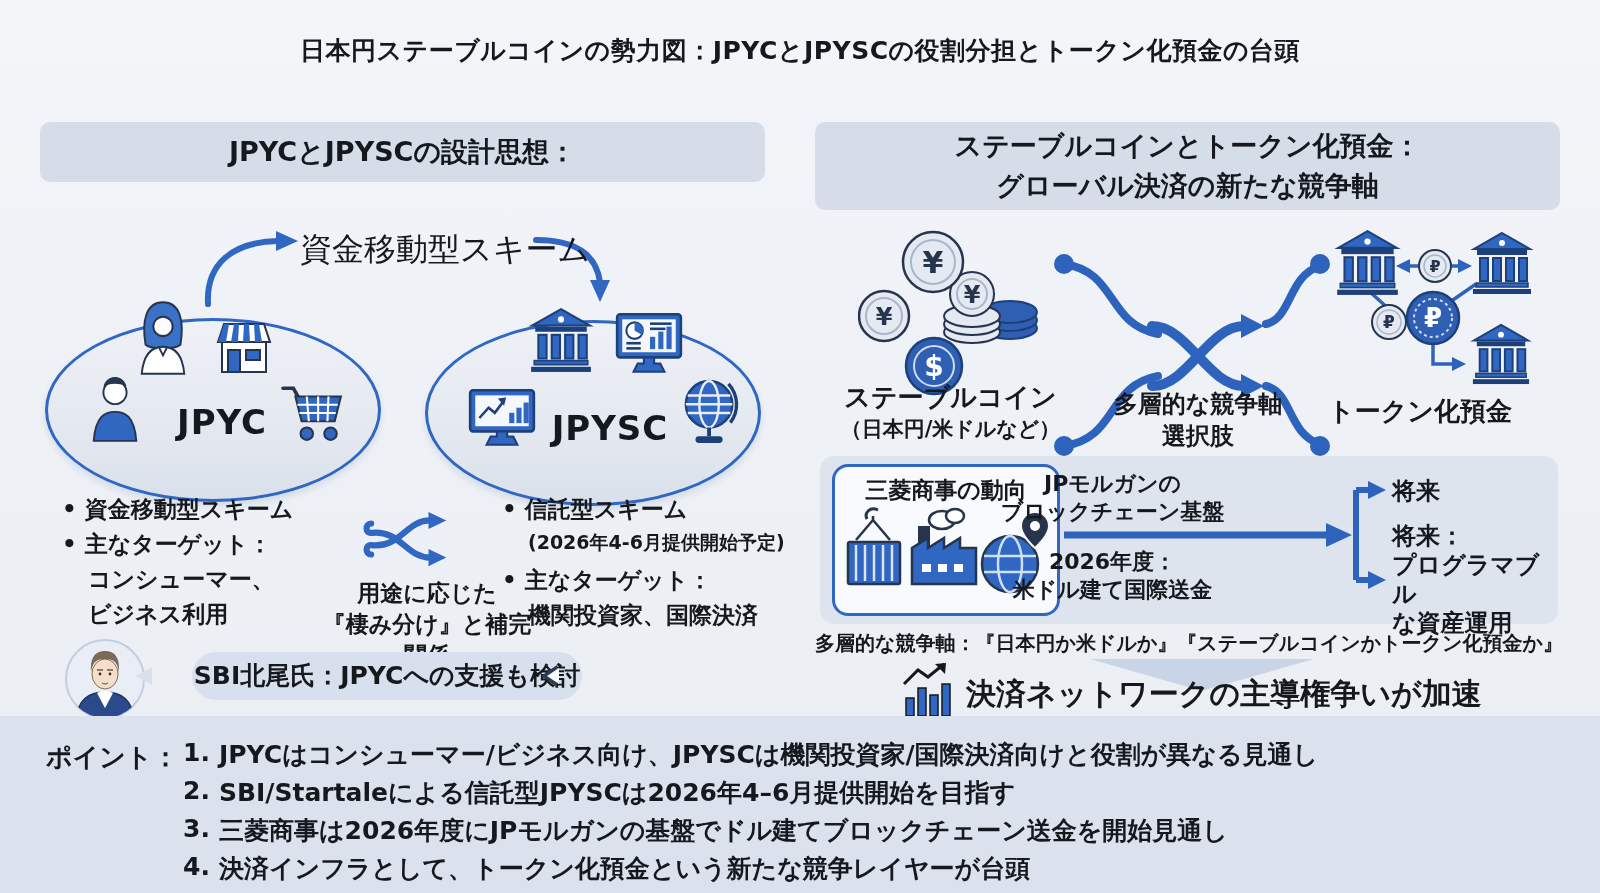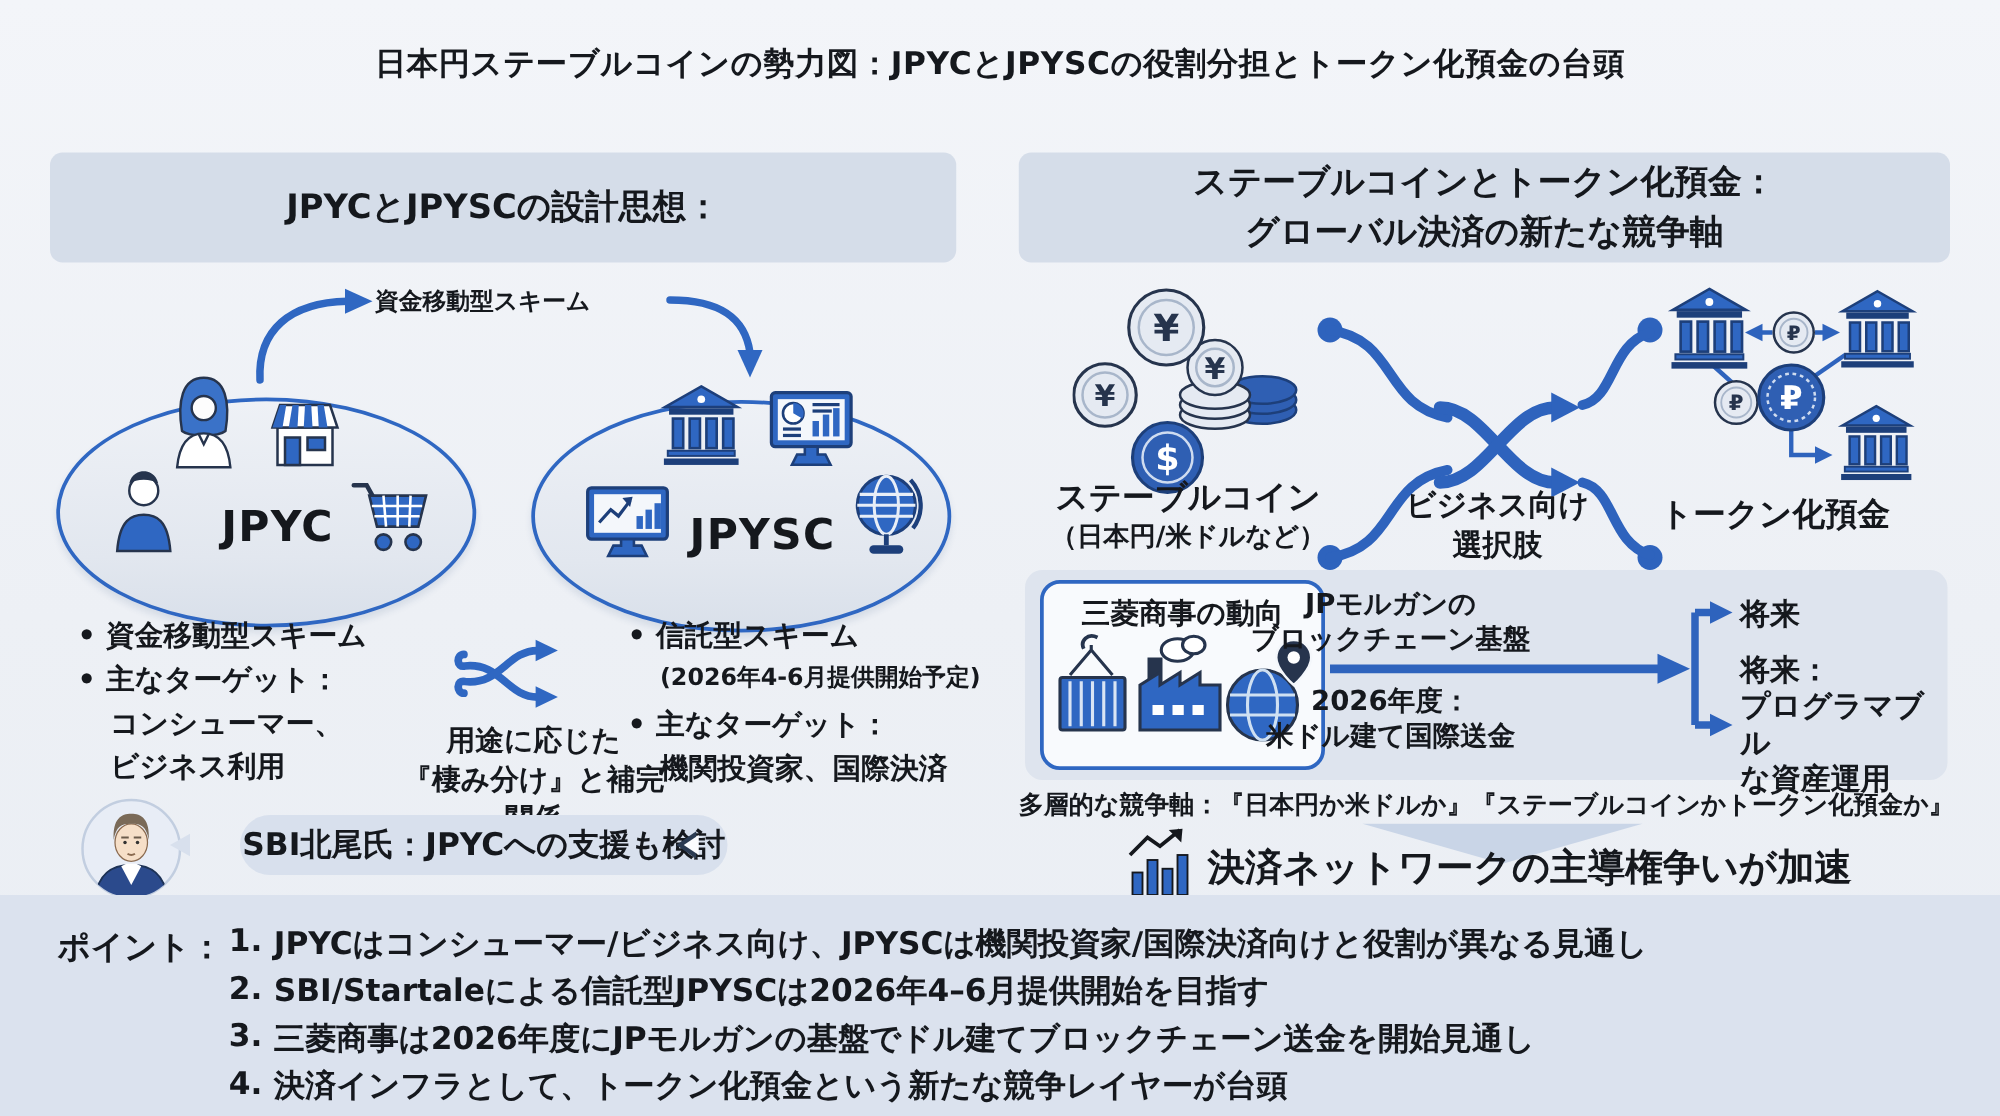--- a/index.html
+++ b/index.html
@@ -68,31 +68,31 @@
       <rect x="6" y="53" width="52" height="4" fill="#2f67c2" stroke="#1d3f7a" stroke-width="1.5"></rect>
       <rect x="3" y="59" width="58" height="5" fill="#1d3f7a"></rect>
     </symbol>
   </defs>
 </svg>
 
 <div class="page">
 
   <div class="abs page-title nowrap">日本円ステーブルコインの勢力図：JPYCとJPYSCの役割分担とトークン化預金の台頭</div>
 
-  <div class="abs panel-header" style="left:40px;top:122px;width:725px;height:88px;">
+  <div class="abs panel-header" style="left:40px;top:122px;width:725px;height:60px;">
     <div>JPYCとJPYSCの設計思想：</div>
   </div>
 
   <svg class="abs" style="left:40px;top:226px;" width="740" height="96" viewBox="0 0 740 96">
     <path d="M168 78 C166 38 192 16 238 15" fill="none" stroke="#2f67c2" stroke-width="6" stroke-linecap="round"></path>
     <polygon points="236,5 258,15 236,25" fill="#2f67c2"></polygon>
     <path d="M496 14 C536 14 556 28 560 56" fill="none" stroke="#2f67c2" stroke-width="6" stroke-linecap="round"></path>
     <polygon points="550,54 560,76 570,54" fill="#2f67c2"></polygon>
   </svg>
-  <div class="abs nowrap" style="left:300px;top:228px;font-size:19px;font-weight:700;">資金移動型スキーム</div>
+  <div class="abs nowrap" style="left:300px;top:228px;font-size:32px;font-weight:400;">資金移動型スキーム</div>
 
   <div class="abs ellipse" style="left:45px;top:318px;width:330px;height:178px;"></div>
   <svg class="abs" style="left:134px;top:300px;" width="58" height="76" viewBox="0 0 60 78">
     <path d="M30 2 C12 2 8 22 12 46 C18 51 42 51 48 46 C52 22 48 2 30 2 Z" fill="#3a72c8" stroke="#26344d" stroke-width="2"></path>
     <circle cx="30" cy="27" r="10" fill="#fdfdfd" stroke="#26344d" stroke-width="2"></circle>
     <path d="M8 76 C10 54 20 48 30 48 C40 48 50 54 52 76 Z" fill="#fff" stroke="#26344d" stroke-width="2"></path>
     <path d="M26 49 L30 57 L34 49" fill="none" stroke="#26344d" stroke-width="2"></path>
   </svg>
   <svg class="abs" style="left:210px;top:314px;" width="68" height="62" viewBox="0 0 64 62">
     <rect x="10" y="28" width="44" height="30" fill="#fff" stroke="#26344d" stroke-width="2"></rect>
@@ -243,21 +243,21 @@
     <path d="M16 26 C70 34 58 86 110 96" fill="none" stroke="#2e63bd" stroke-width="8" stroke-linecap="round"></path>
     <path d="M16 208 C70 200 58 148 110 138" fill="none" stroke="#2e63bd" stroke-width="8" stroke-linecap="round"></path>
     <path d="M218 86 C244 80 240 38 272 28" fill="none" stroke="#2e63bd" stroke-width="8" stroke-linecap="round"></path>
     <path d="M218 148 C244 154 240 196 272 206" fill="none" stroke="#2e63bd" stroke-width="8" stroke-linecap="round"></path>
     <path d="M104 88 C140 88 160 148 196 148" fill="none" stroke="#2e63bd" stroke-width="10" stroke-linecap="round"></path>
     <polygon points="193,136 216,148 193,160" fill="#2e63bd"></polygon>
     <path d="M104 148 C140 148 160 88 196 88" fill="none" stroke="#2e63bd" stroke-width="10" stroke-linecap="round"></path>
     <polygon points="193,76 216,88 193,100" fill="#2e63bd"></polygon>
   </svg>
   <div class="abs rp-label" style="left:1093px;top:388px;width:210px;">
-    <div style="font-size:24px;">ビジネス向け</div>
+    <div style="font-size:24px;">多層的な競争軸</div>
     <div style="font-size:24px;">選択肢</div>
   </div>
 
   <svg class="abs" style="left:1292px;top:226px;" width="256" height="164" viewBox="0 0 256 164">
     <line x1="78" y1="66" x2="98" y2="84" stroke="#2e63bd" stroke-width="3.5"></line>
     <line x1="158" y1="76" x2="184" y2="58" stroke="#2e63bd" stroke-width="3.5"></line>
     <g>
         <use href="#bank-sym" x="0" y="0" width="67" height="69" transform="translate(42,2)"></use>
       </g>
     <g>

